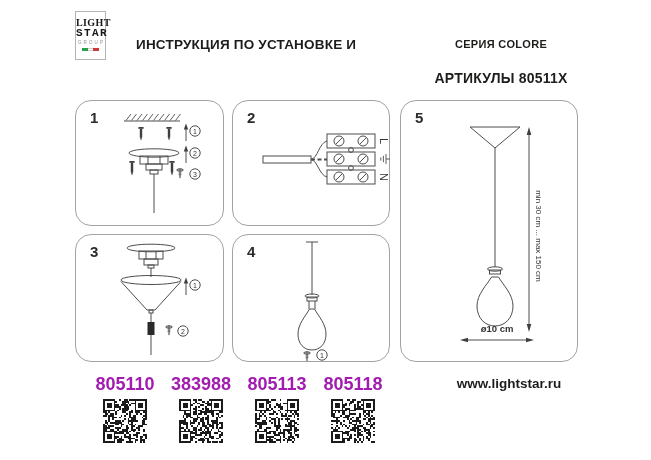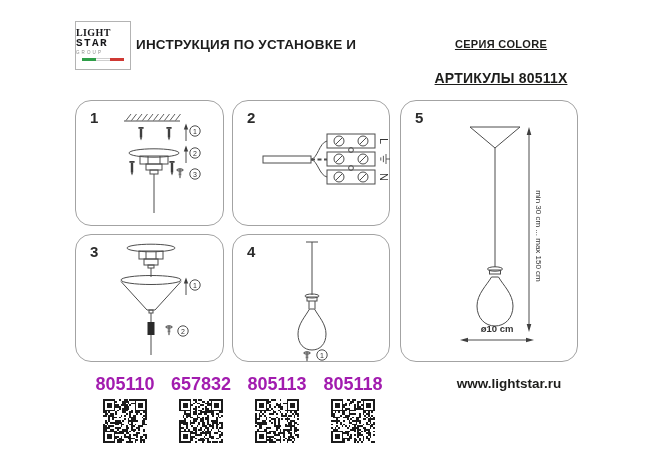--- a/index.html
+++ b/index.html
@@ -1,35 +1,35 @@
 <!DOCTYPE html>
 <html><head>
 <meta charset="utf-8">
 <style>
   html,body{margin:0;padding:0;background:#ffffff;}
   body{width:651px;height:460px;font-family:"Liberation Sans",sans-serif;color:#1d1d1b;}
   .page{position:relative;width:651px;height:460px;background:#fff;overflow:hidden;}
 
   
-  .logo{position:absolute;left:75px;top:21px;width:56px;height:49px;border:1px solid #b3b3b3;
-        box-sizing:border-box;background:#fff;text-align:left;}
+  .logo{position:absolute;left:75px;top:11px;width:31px;height:49px;border:1px solid #b3b3b3;
+        box-sizing:border-box;background:#fff;text-align:right;}
   .logo-light{font-family:"Liberation Serif",serif;font-weight:700;font-size:10px;line-height:10px;
         letter-spacing:.4px;margin-top:6px;color:#17171a;}
   .logo-star{font-family:Liberation Mono, monospace;font-weight:700;font-size:11px;line-height:11px;
         letter-spacing:1.4px;color:#17171a;}
   .logo-group{font-size:4.5px;line-height:6px;letter-spacing:2.1px;color:#8d8d8d;margin-top:1px;}
   .logo-flag{display:flex;height:3px;margin:2px 6px 0 6px;}
   .logo-flag span{flex:1;}
   .flag-green{background:#2f9e49;}
   .flag-white{background:#fff;border:1px solid #cfcfcf;border-left:none;border-right:none;}
   .flag-red{background:#cf3934;}
 
   .title{position:absolute;left:136px;top:36px;font-size:13.5px;font-weight:700;line-height:17px;
         letter-spacing:.2px;color:#1c1c1c;}
-  .series{position:absolute;left:415px;top:38px;width:172px;text-align:center;text-decoration:underline;}
+  .series{position:absolute;left:415px;top:38px;width:172px;text-align:center;}
   .series-name{font-size:11px;font-weight:700;letter-spacing:.3px;}
   .series-articles{font-size:14px;font-weight:700;margin-top:20px;letter-spacing:.2px;}
 
   
   .panel{position:absolute;border:1px solid #a3a3a3;border-radius:16px;background:#fff;box-sizing:border-box;}
   .panel-num{position:absolute;top:8px;left:14px;font-size:15px;font-weight:600;color:#2b2b2b;}
   svg.diagram{position:absolute;left:0;top:0;}
   svg text{font-family:"Liberation Sans",sans-serif;}
 
   
@@ -625,21 +625,21 @@
             <rect x="14" y="24" width="1" height="1"></rect>
             <rect x="15" y="24" width="1" height="1"></rect>
             <rect x="16" y="24" width="1" height="1"></rect>
             <rect x="18" y="24" width="1" height="1"></rect>
             <rect x="21" y="24" width="1" height="1"></rect>
             <rect x="23" y="24" width="1" height="1"></rect>
           </g>
         </svg></div>
   </div>
   <div class="qr-col" style="left:167px">
-    <div class="qr-article">657832</div>
+    <div class="qr-article">383988</div>
     <div class="qr-box"><svg width="44" height="44" viewBox="0 0 25 25" shape-rendering="crispEdges">
           <g fill="#1b1b1b">
             <rect x="0" y="0" width="1" height="1"></rect>
             <rect x="1" y="0" width="1" height="1"></rect>
             <rect x="2" y="0" width="1" height="1"></rect>
             <rect x="3" y="0" width="1" height="1"></rect>
             <rect x="4" y="0" width="1" height="1"></rect>
             <rect x="5" y="0" width="1" height="1"></rect>
             <rect x="6" y="0" width="1" height="1"></rect>
             <rect x="8" y="0" width="1" height="1"></rect>

